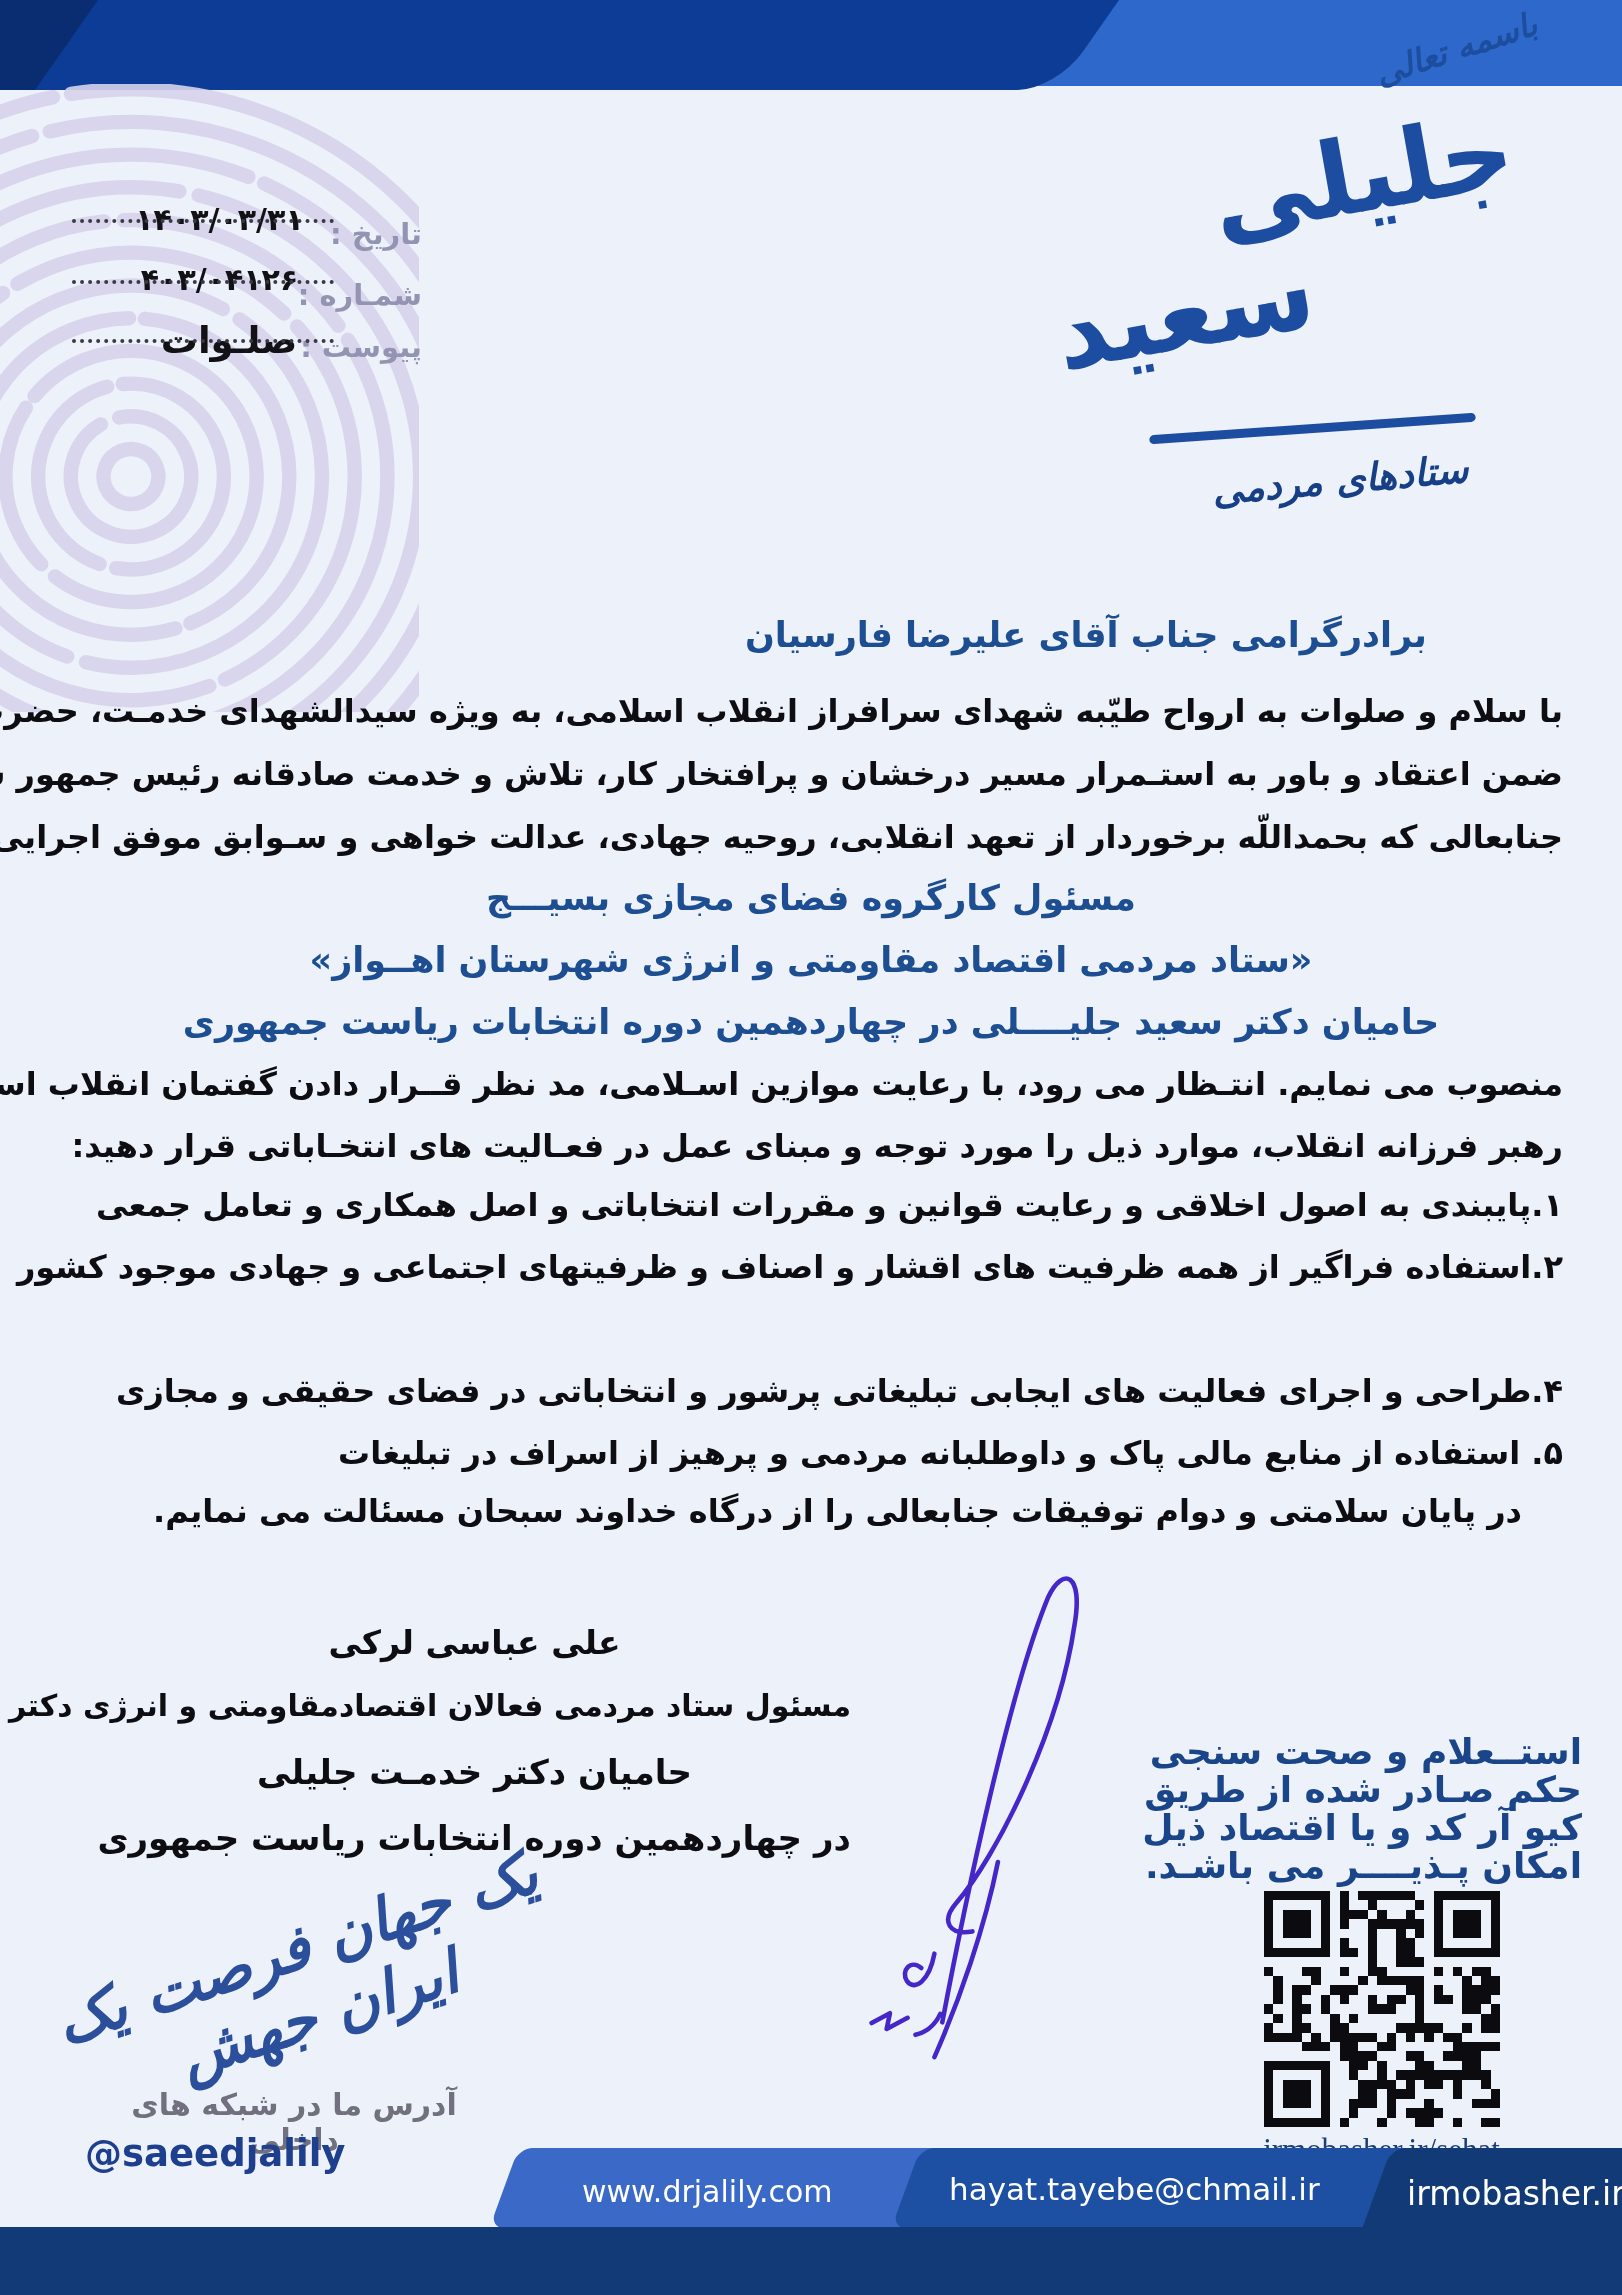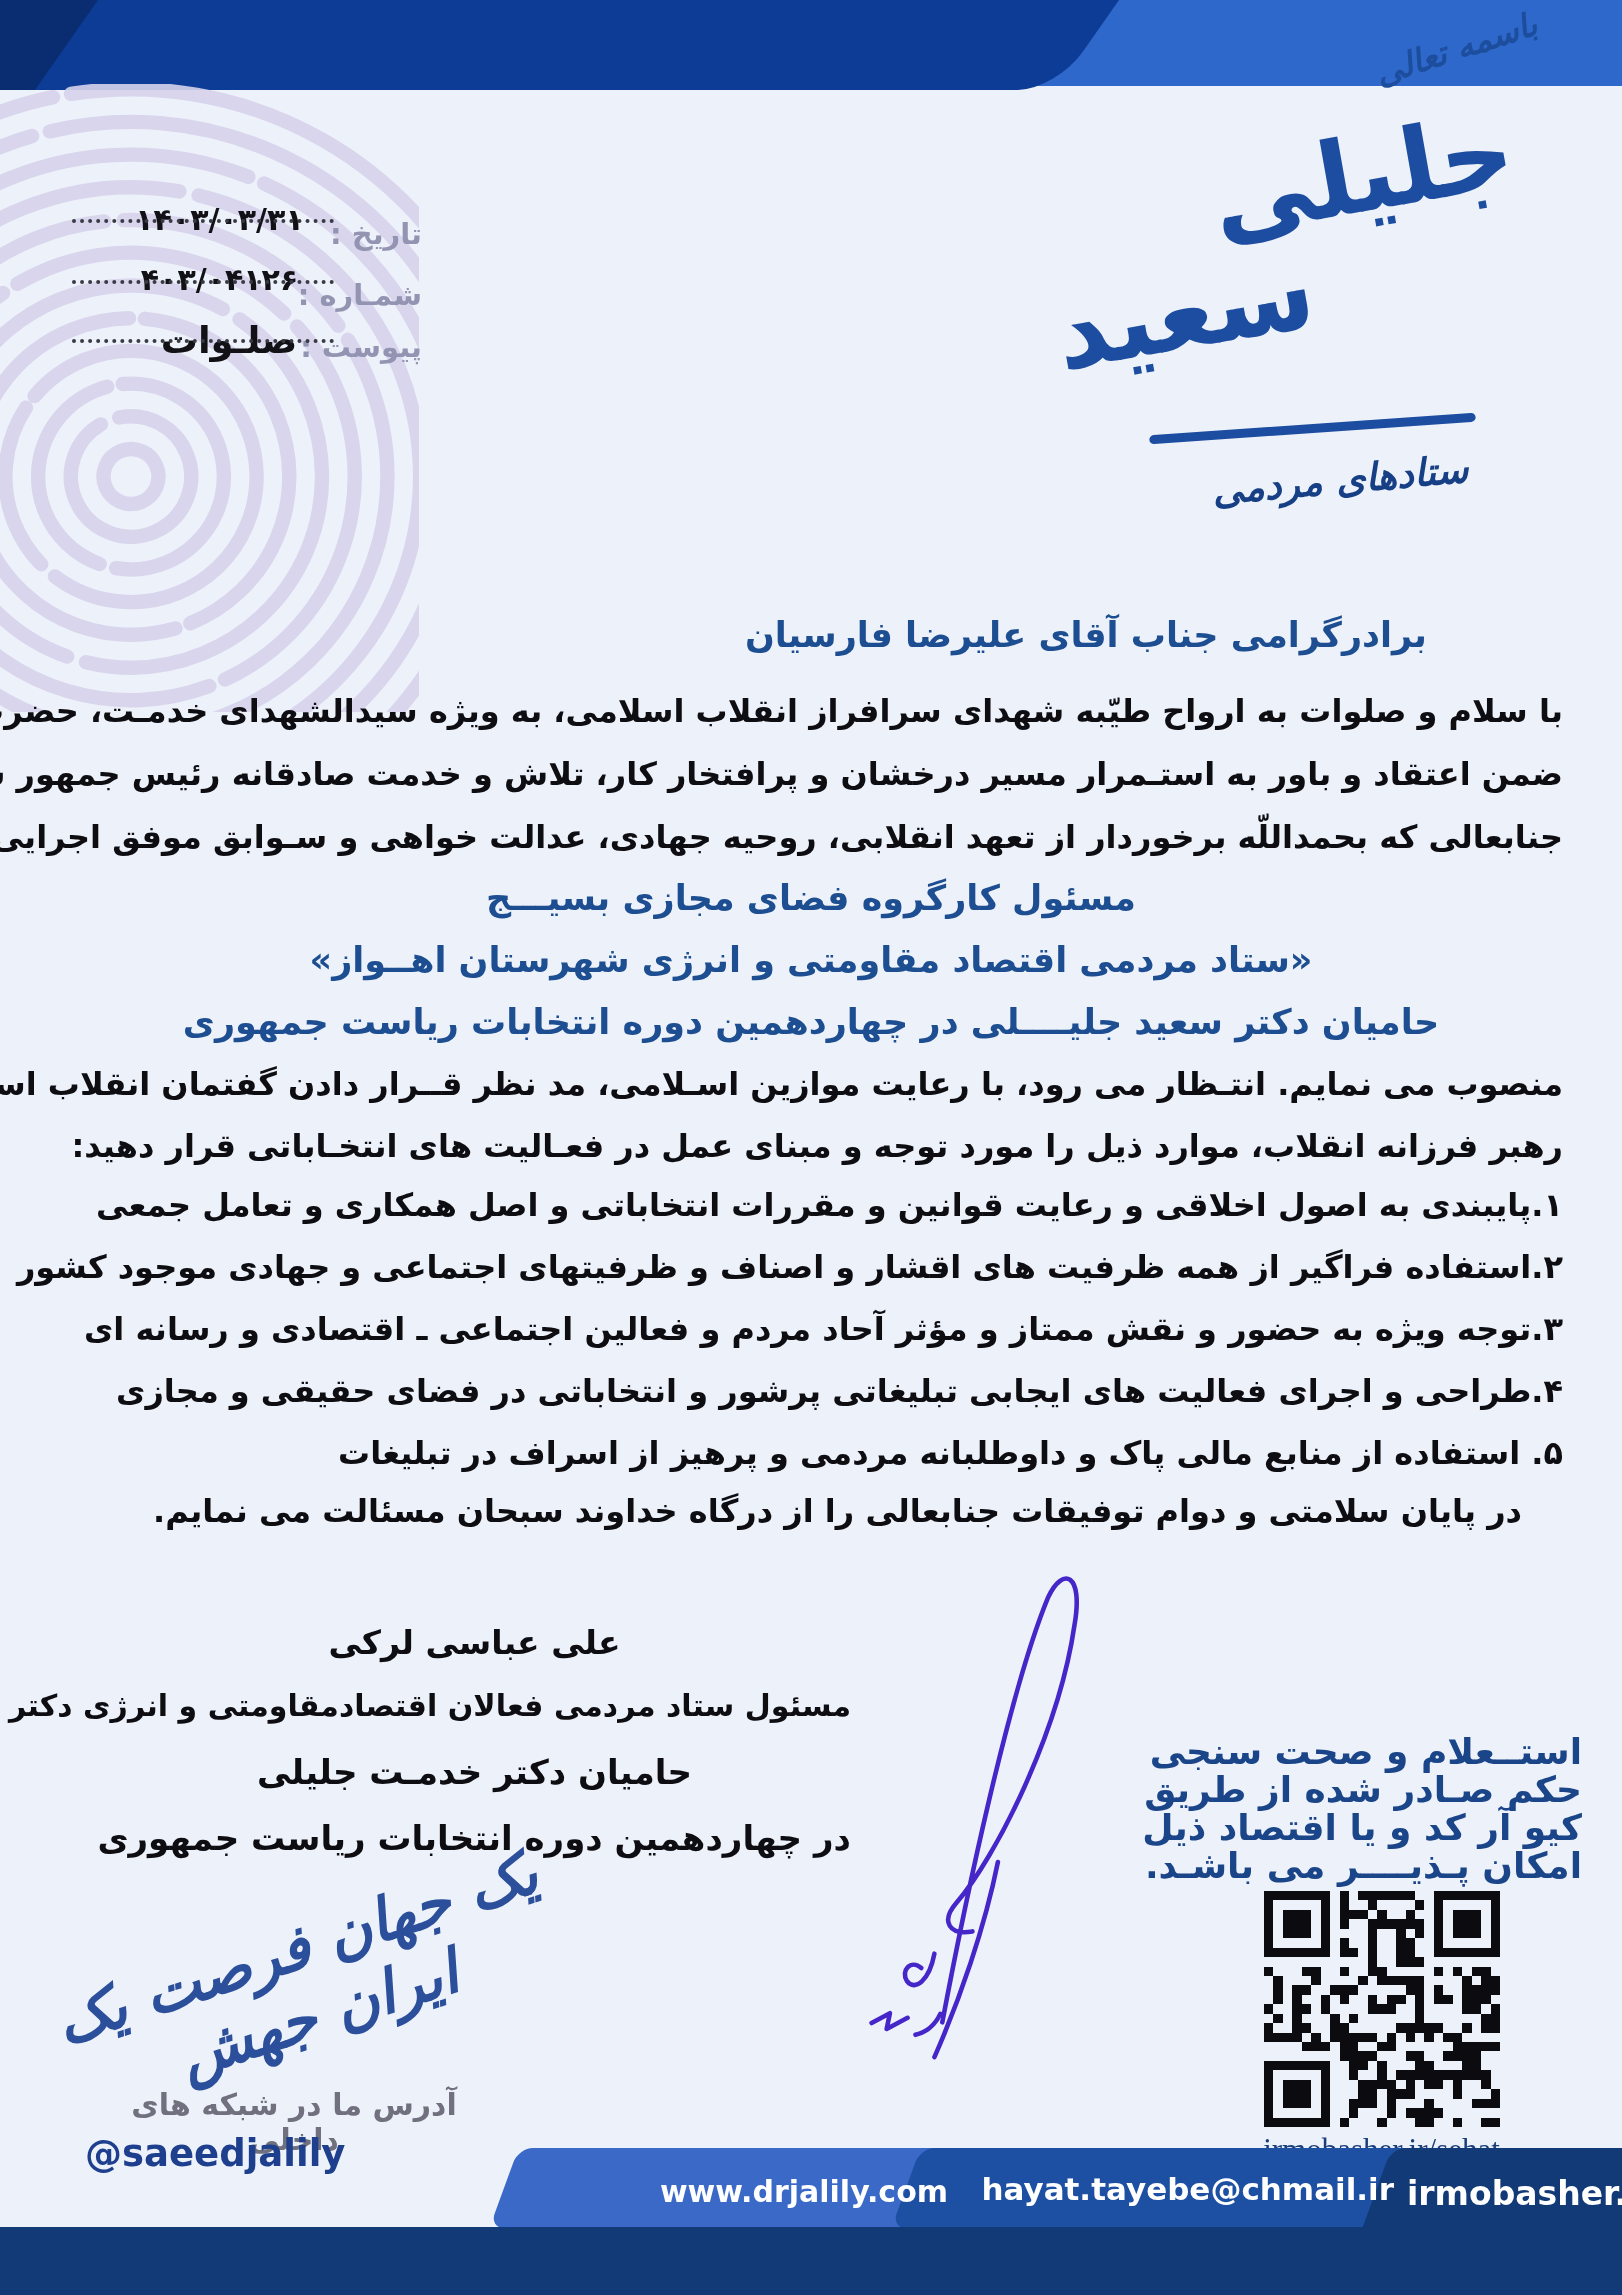--- a/index.html
+++ b/index.html
@@ -29,21 +29,21 @@
       font-size:35px;font-weight:800;color:#1d4e91;white-space:nowrap;}
   .sig-line{position:absolute;left:98px;width:753px;direction:rtl;text-align:center;
       color:#0d0d12;font-weight:800;white-space:nowrap;}
   
   .verify-line{position:absolute;right:41px;width:366px;direction:rtl;text-align:center;
       font-size:36px;font-weight:600;color:#1b4589;white-space:nowrap;}
   .link-serif{position:absolute;font-family:"Liberation Serif","DejaVu Serif",serif;
       color:#1a3e7c;font-size:31px;text-align:center;}
   
   .foot-band{position:absolute;top:2148px;height:80px;transform:skewX(-20deg);border-radius:14.4px;}
-  .foot-text{position:absolute;color:#ffffff;text-align:right;font-weight:700;}
+  .foot-text{position:absolute;color:#ffffff;text-align:left;font-weight:400;}
   .caption-gray{position:absolute;direction:rtl;text-align:center;color:#70707f;
       font-size:30px;font-weight:600;}
   .handle{position:absolute;color:#1d3f8d;font-size:37px;font-weight:600;}
   .slogan{position:absolute;direction:rtl;text-align:center;color:#2b4f9b;
       font-size:60px;font-weight:800;font-style:italic;transform:rotate(-18deg);}
   .bismillah{position:absolute;direction:rtl;color:#1d4e9e;font-size:33px;font-weight:800;
       font-style:italic;transform:rotate(-18deg);text-align:center;}
   .logo-sub{position:absolute;direction:rtl;color:#173f85;font-size:38px;font-weight:800;
       font-style:italic;transform:rotate(-5deg);}
 </style>
@@ -102,21 +102,20 @@
 
   <div class="blue-center" style="top:878px;">مسئول کارگروه فضای مجازی بسیـــج</div>
   <div class="blue-center" style="top:940px;">«ستاد مردمی اقتصاد مقاومتی و انرژی شهرستان اهــواز»</div>
   <div class="blue-center" style="top:1002px;">حامیان دکتر سعید جلیــــلی در چهاردهمین دوره انتخابات ریاست جمهوری</div>
 
   <div class="body-line" style="top:1065px;">منصوب می نمایم. انتـظار می رود، با رعایت موازین اسـلامی، مد نظر قــرار دادن گفتمان انقلاب اسلامی و رهنمودهای</div>
   <div class="body-line" style="top:1127px;">رهبر فرزانه انقلاب، موارد ذیل  را مورد توجه و مبنای عمل در فعـالیت های انتخـاباتی قرار دهید:</div>
 
   <div class="body-line" style="top:1186px;">۱.پایبندی به اصول اخلاقی و رعایت قوانین و مقررات انتخاباتی و اصل همکاری و تعامل جمعی</div>
   <div class="body-line" style="top:1248px;">۲.استفاده فراگیر از همه ظرفیت های اقشار و اصناف و ظرفیتهای اجتماعی و جهادی موجود کشور</div>
-  <div class="body-line" style="top:1310px;">۳.توجه ویژه به حضور و نقش ممتاز و مؤثر آحاد مردم و فعالین اجتماعی ـ اقتصادی و رسانه ای</div>
   <div class="body-line" style="top:1372px;">۴.طراحی و اجرای فعالیت های ایجابی تبلیغاتی پرشور و انتخاباتی در فضای حقیقی و مجازی</div>
   <div class="body-line" style="top:1434px;">۵. استفاده از منابع مالی پاک و داوطلبانه مردمی و پرهیز از اسراف در تبلیغات</div>
 
   <div class="body-line" style="top:1492px;padding-left:0;right:101px;">در پایان سلامتی و دوام توفیقات جنابعالی را از درگاه خداوند سبحان مسئالت می نمایم.</div>
 
   <div class="sig-line" style="top:1623px;font-size:33px;">علی عباسی لرکی</div>
   <div class="sig-line" style="top:1688px;font-size:30px;">مسئول ستاد مردمی فعالان اقتصادمقاومتی و انرژی دکتر سعید جلیلی</div>
   <div class="sig-line" style="top:1752px;font-size:34px;">حامیان دکتر خدمـت جلیلی</div>
   <div class="sig-line" style="top:1818px;font-size:34px;">در چهاردهمین دوره انتخابات ریاست جمهوری</div>
 

